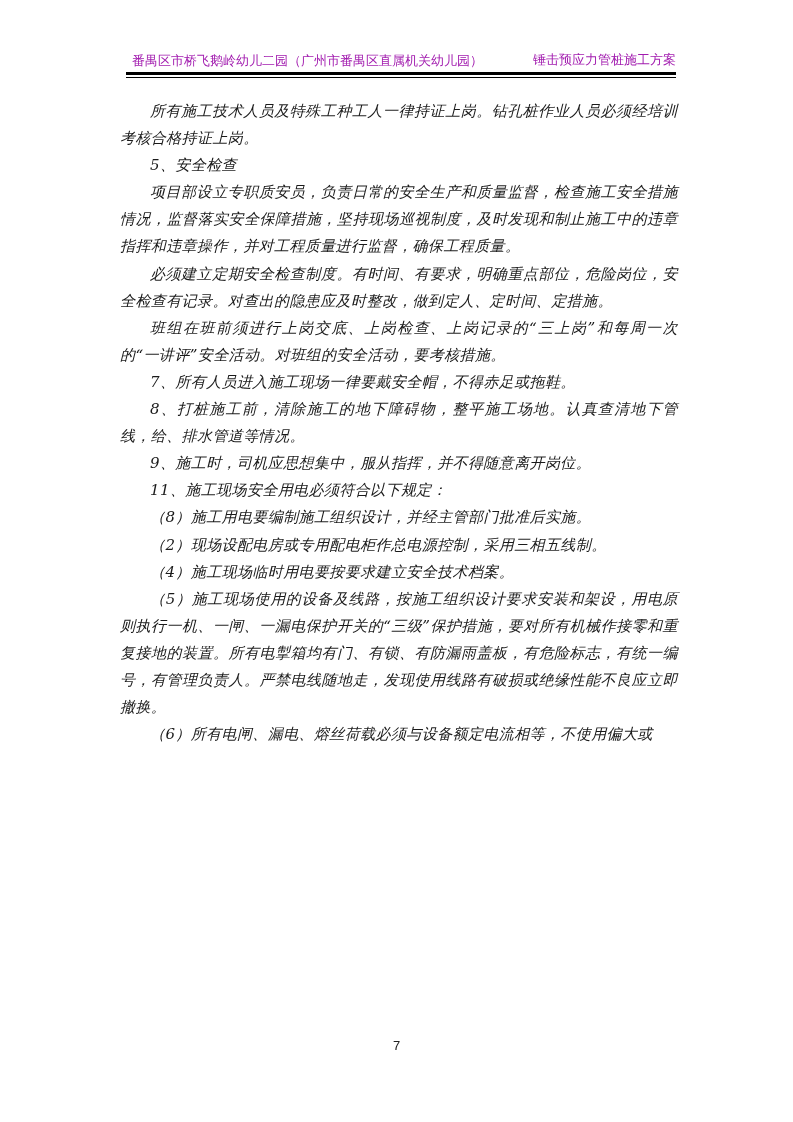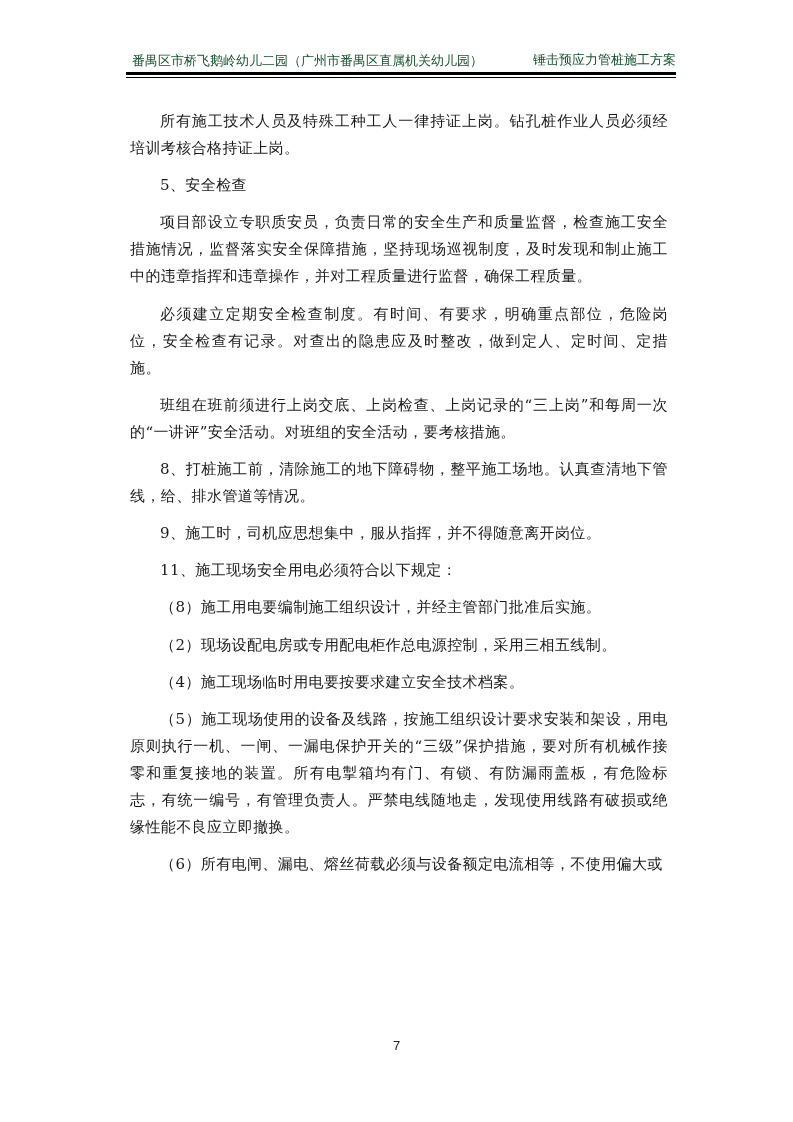--- a/index.html
+++ b/index.html
@@ -22,21 +22,21 @@
     background: #ffffff;
   }
   .header {
     position: absolute;
     left: 126px;
     top: 52px;
     width: 550px;
     height: 20px;
     font-size: 13px;
     line-height: 18px;
-    color: #14532d;
+    color: #a21caf;
   }
   .header .left {
     position: absolute;
     left: 6px;
     top: 0;
     white-space: nowrap;
   }
   .header .right {
     position: absolute;
     right: 0;
@@ -64,22 +64,23 @@
     position: absolute;
     left: 120px;
     top: 98px;
     width: 558px;
     font-size: 15px;
     line-height: 27.1px;
     letter-spacing: 0.4px;
     text-align: justify;
   }
   .body p {
-    margin: 10px;
+    margin: 0;
     text-indent: 2em;
+    font-style: italic;
   }
   .page-number {
     position: absolute;
     left: 0;
     width: 793px;
     top: 1038px;
     text-align: center;
     font-family: "Liberation Sans", sans-serif;
     font-size: 13px;
     color: #222;
@@ -96,20 +97,21 @@
   </div>
   <div class="rule-thick"></div>
   <div class="rule-thin"></div>
 
   <div class="body">
     <p>所有施工技术人员及特殊工种工人一律持证上岗。钻孔桩作业人员必须经培训考核合格持证上岗。</p>
     <p>5、安全检查</p>
     <p>项目部设立专职质安员，负责日常的安全生产和质量监督，检查施工安全措施情况，监督落实安全保障措施，坚持现场巡视制度，及时发现和制止施工中的违章指挥和违章操作，并对工程质量进行监督，确保工程质量。</p>
     <p>必须建立定期安全检查制度。有时间、有要求，明确重点部位，危险岗位，安全检查有记录。对查出的隐患应及时整改，做到定人、定时间、定措施。</p>
     <p>班组在班前须进行上岗交底、上岗检查、上岗记录的“三上岗”和每周一次的“一讲评”安全活动。对班组的安全活动，要考核措施。</p>
+    <p>7、所有人员进入施工现场一律要戴安全帽，不得赤足或拖鞋。</p>
     <p>8、打桩施工前，清除施工的地下障碍物，整平施工场地。认真查清地下管线，给、排水管道等情况。</p>
     <p>9、施工时，司机应思想集中，服从指挥，并不得随意离开岗位。</p>
     <p>11、施工现场安全用电必须符合以下规定：</p>
     <p>（8）施工用电要编制施工组织设计，并经主管部门批准后实施。</p>
     <p>（2）现场设配电房或专用配电柜作总电源控制，采用三相五线制。</p>
     <p>（4）施工现场临时用电要按要求建立安全技术档案。</p>
     <p>（5）施工现场使用的设备及线路，按施工组织设计要求安装和架设，用电原则执行一机、一闸、一漏电保护开关的“三级”保护措施，要对所有机械作接零和重复接地的装置。所有电掣箱均有门、有锁、有防漏雨盖板，有危险标志，有统一编号，有管理负责人。严禁电线随地走，发现使用线路有破损或绝缘性能不良应立即撤换。</p>
     <p>（6）所有电闸、漏电、熔丝荷载必须与设备额定电流相等，不使用偏大或</p>
   </div>
 

